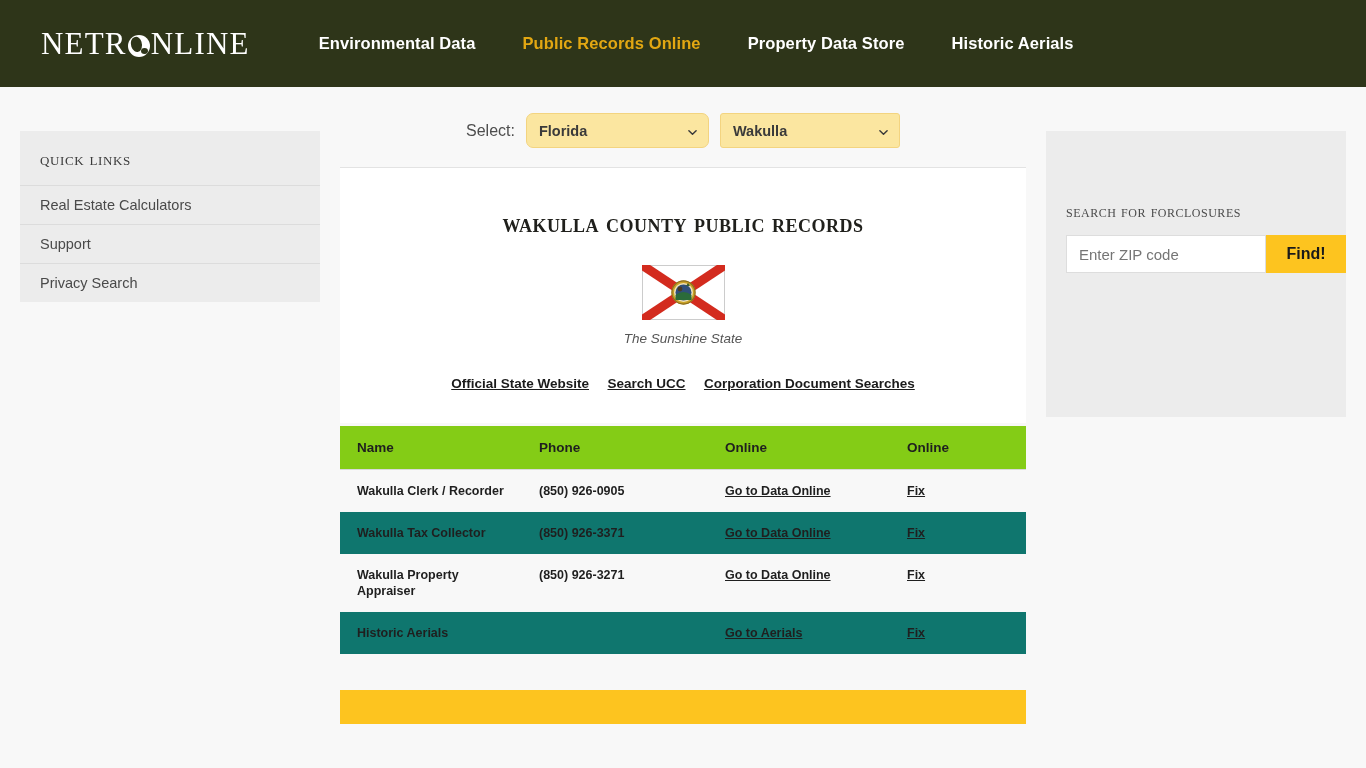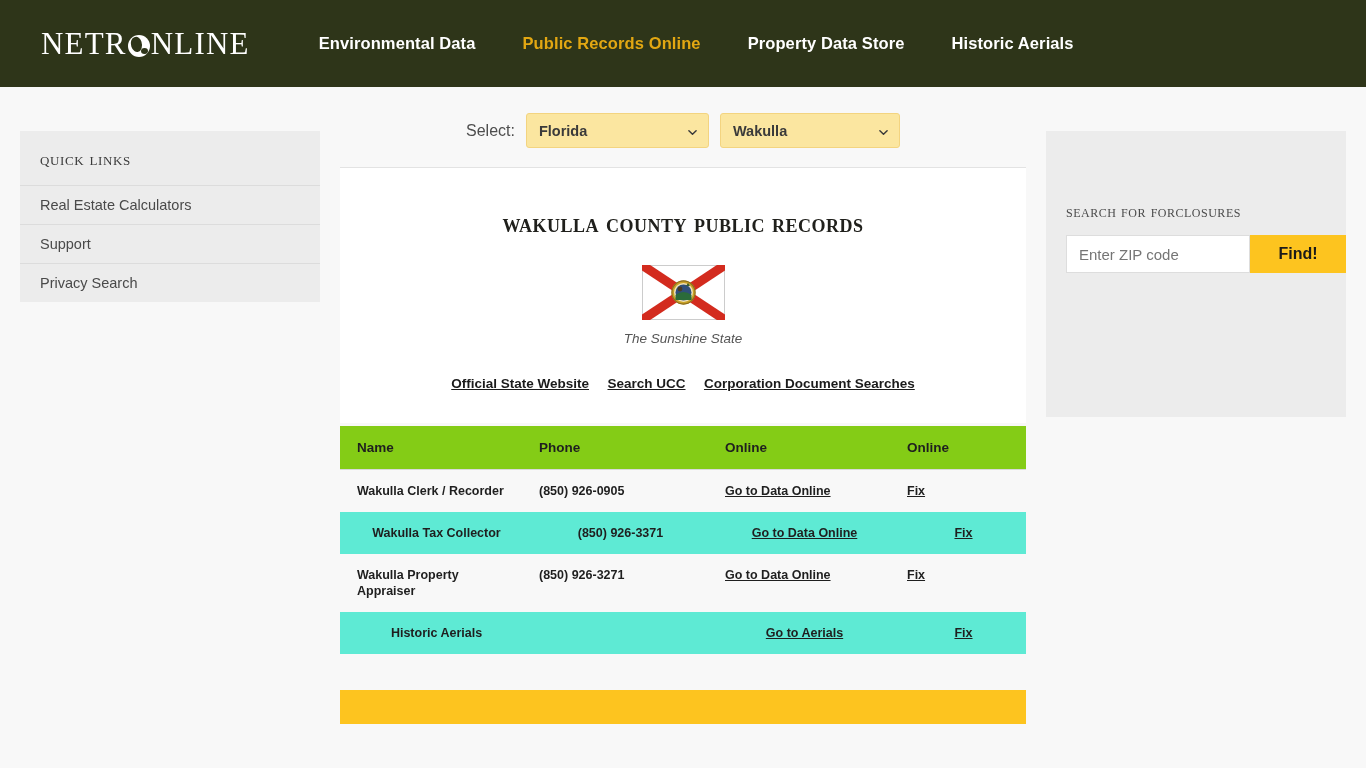--- a/index.html
+++ b/index.html
@@ -124,21 +124,21 @@
     position: relative;
     background: #fbe6a0;
     border: 1px solid #f3d480;
     border-radius: 3px;
     height: 35px;
     display: flex;
     align-items: center;
     padding: 0 12px;
     cursor: pointer;
   }
-  .sel.state { width: 183px; }
+  .sel.state { width: 183px; border-radius: 7px; }
   .sel.county { width: 180px; }
   .sel-value {
     font-size: 14.5px;
     font-weight: bold;
     color: #3a3a3a;
   }
   .sel-caret {
     position: absolute;
     right: 11px; top: 50%;
     margin-top: -3px;
@@ -205,21 +205,21 @@
   }
   .records-table td {
     font-size: 12.5px;
     font-weight: bold;
     color: #1f1f1f;
     padding: 13px 6px 13px 17px;
     vertical-align: top;
     line-height: 1.28;
   }
   .records-table tr.odd td { background: #f8f8f8; }
-  .records-table tr.even td { background: #5eead4; text-align: center; }
+  .records-table tr.even td { background: #0f766e; }
   .col-name   { width: 182px; }
   .col-phone  { width: 186px; }
   .col-online { width: 182px; }
   .col-report { width: 136px; }
   .cell-link {
     text-decoration: underline;
     color: #1f1f1f;
     cursor: pointer;
     font-weight: bold;
   }
@@ -245,21 +245,21 @@
     letter-spacing: .5px;
     font-variant: small-caps;
     text-transform: lowercase;
     padding: 71px 0 13px 20px;
   }
   .fc-form {
     display: flex;
     padding-left: 20px;
   }
   .zip-input {
-    width: 184px;
+    width: 200px;
     height: 38px;
     border: 1px solid #dddddd;
     background: #ffffff;
     font-size: 15px;
     color: #8a8a8a;
     padding: 0 12px;
     font-family: "Liberation Sans", sans-serif;
     outline: none;
   }
   .find-btn {

